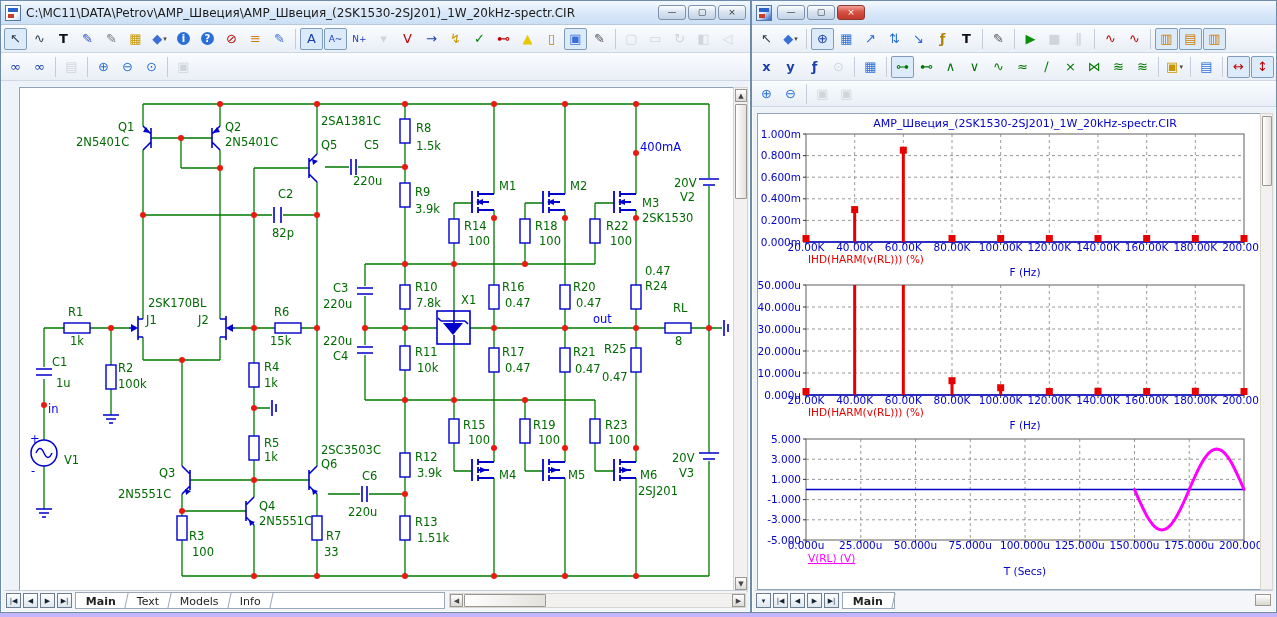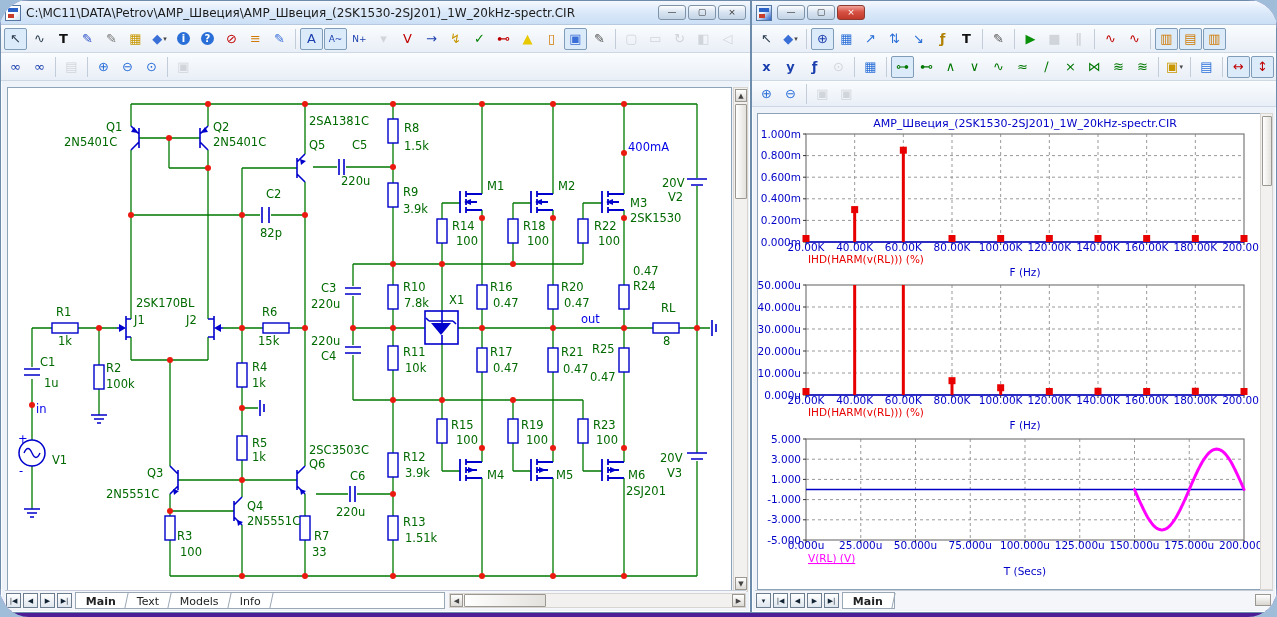--- a/index.html
+++ b/index.html
@@ -1,18 +1,18 @@
 <!DOCTYPE html>
 <html><head>
 <meta charset="utf-8">
 <style>
   html,body{margin:0;padding:0;background:#9fbcd8;}
   *{box-sizing:border-box;}
   body{font-family:"DejaVu Sans",sans-serif;}
-  #stage{position:relative;width:1277px;height:617px;background:#4c1d95;overflow:hidden;border-radius:29px;}
+  #stage{position:relative;width:1277px;height:617px;background:#c4b5fd;overflow:hidden;}
   .window{position:absolute;border:1px solid #6d8cab;background:#eef3fa;box-shadow:inset 0 0 0 1px #fdfefe;}
   .titlebar{height:24px;display:flex;align-items:center;padding:0 4px;gap:5px;
     background:linear-gradient(#f5f9fe,#dceafa 45%,#cbdff5);border-bottom:1px solid #b6c9dd;}
   .title-text{font-size:12px;color:#1c1c1c;white-space:nowrap;overflow:hidden;flex:1;}
   .win-icon{width:16px;height:16px;border:1px solid #5577a0;background:linear-gradient(135deg,#ffffff 55%,#cfe0f2);position:relative;flex:0 0 auto;}
   .win-icon:before{content:"";position:absolute;left:2px;top:2px;width:10px;height:4px;background:#2a62c8;}
   .win-icon:after{content:"";position:absolute;left:2px;bottom:2px;width:6px;height:4px;background:#c83c2a;}
   .win-btns{display:flex;gap:2px;}
   .wbtn{width:28px;height:15px;border:1px solid #7f93a8;border-radius:3px;font-size:9px;line-height:12px;text-align:center;
     background:linear-gradient(#fdfeff,#d7e3f0 50%,#c3d4e6);color:#333;}
@@ -174,21 +174,21 @@
           <span style="color: rgb(42, 111, 216);">⊖</span>
         </div>
         <div class="tbtn">
           <span style="color: rgb(42, 111, 216);">⊙</span>
         </div>
         <div class="tsep"></div>
         <div class="tbtn disabled">
           <span>▣</span>
         </div>
       </div>
-    <div class="client" style="left:6px;top:86px;width:725px;height:505px;">
+    <div class="client" style="left:18px;top:86px;width:725px;height:505px;">
       <svg id="schematic" width="723" height="503" viewBox="8 87 723 503">
           <rect x="8" y="87" width="723" height="503" fill="#ffffff"></rect>
           <path d="M131,103 H697 M697,103 V177 M697,185 V452 M697,460 V575 M170,575 H697 M131,103 V125 M131,149 V318 M208,103 V125 M208,149 V318 M139,137 H200 M169,137 V167 M169,167 H208 M131,214 H260 M271,214 H305 M242,167 H297 M242,167 V327 M305,103 V153 M305,181 V465 M313,166 H337 M346,166 H393 M393,103 V118 M393,142 V182 M393,206 V284 M393,308 V345 M393,369 V452 M393,476 V515 M393,539 V575 M353,263 H583 M353,399 H583 M353,263 V285 M353,295 V344 M353,354 V399 M442,202 H460 M442,202 V218 M442,242 V310 M442,343 V418 M442,442 V470 M442,470 H460 M513,202 H531 M513,202 V218 M513,242 V263 M513,399 V418 M513,442 V470 M513,470 H531 M583,202 H602 M583,202 V218 M583,242 V263 M583,399 V418 M583,442 V470 M583,470 H602 M482,103 V193 M482,209 V284 M482,308 V347 M482,371 V461 M482,477 V575 M553,103 V193 M553,209 V284 M553,308 V347 M553,371 V461 M553,477 V575 M624,103 V193 M624,209 V284 M624,308 V347 M624,371 V461 M624,477 V575 M353,327 H425 M458,327 H653 M679,327 H710 M32,327 H52 M78,327 H117 M32,327 V366 M32,378 V439 M32,465 V508 M99,327 V364 M99,388 V414 M223,327 H263 M289,327 H305 M131,336 V359 M208,336 V359 M131,359 H208 M170,359 V465 M178,479 H297 M170,493 V515 M170,510 H234 M170,539 V575 M242,496 V479 M242,524 V575 M242,327 V362 M242,386 V407 M242,407 H258 M242,407 V435 M242,459 V479 M305,493 V515 M305,539 V575 M316,493 H348 M357,493 H393" stroke="#007a00" fill="none" stroke-width="1.3"></path>
           <path d="M139,127 V147 M139,133 L131,125 M139,141 L131,149 M200,127 V147 M200,133 L208,125 M200,141 L208,149 M297,157 V177 M297,161 L305,153 M297,173 L305,181 M178,469 V489 M178,473 L170,465 M178,485 L170,493 M234,500 V520 M234,504 L242,496 M234,516 L242,524 M297,469 V489 M297,473 L305,465 M297,485 L305,493 M126,315 V339 M126,318 H131 M126,336 H131 M214,315 V339 M214,318 H208 M214,336 H208 M117,327 H121 M219,327 H223 M24,368 H40 M24,374 H40 M345,287 H361 M345,293 H361 M345,346 H361 M345,352 H361 M687,178 H707 M691,184 H703 M687,452 H707 M691,458 H703 M262,206 V222 M269,206 V222 M339,158 V174 M344,158 V174 M350,485 V501 M355,485 V501 M24,508 H40 M27,512 H37 M30,516 H34 M91,414 H107 M94,418 H104 M97,422 H101 M260,399 V415 M264,403 V411 M712,319 V335 M716,323 V331 M429,320 H453 M429,320 L426,317 M453,320 L456,323 M442,310 V322 M442,334 V343" stroke="#0000cc" fill="none" stroke-width="1.6"></path>
           <path d="M460,190 V212 M466,190 V196 M466,198 V204 M466,206 V212 M466,193 H482 M466,209 H482 M466,201 H477 M531,190 V212 M537,190 V196 M537,198 V204 M537,206 V212 M537,193 H553 M537,209 H553 M537,201 H548 M602,190 V212 M608,190 V196 M608,198 V204 M608,206 V212 M608,193 H624 M608,209 H624 M608,201 H619 M460,458 V480 M466,458 V464 M466,466 V472 M466,474 V480 M466,461 H482 M466,477 H482 M466,469 H477 M531,458 V480 M537,458 V464 M537,466 V472 M537,474 V480 M537,461 H553 M537,477 H553 M537,469 H548 M602,458 V480 M608,458 V464 M608,466 V472 M608,474 V480 M608,461 H624 M608,477 H624 M608,469 H619" stroke="#0000cc" fill="none" stroke-width="1.8"></path>
           <rect x="388" y="118" width="10" height="24" fill="#fff" stroke="#0000cc" stroke-width="1.4"></rect>
           <rect x="388" y="182" width="10" height="24" fill="#fff" stroke="#0000cc" stroke-width="1.4"></rect>
           <rect x="388" y="284" width="10" height="24" fill="#fff" stroke="#0000cc" stroke-width="1.4"></rect>
           <rect x="388" y="345" width="10" height="24" fill="#fff" stroke="#0000cc" stroke-width="1.4"></rect>
           <rect x="388" y="452" width="10" height="24" fill="#fff" stroke="#0000cc" stroke-width="1.4"></rect>

